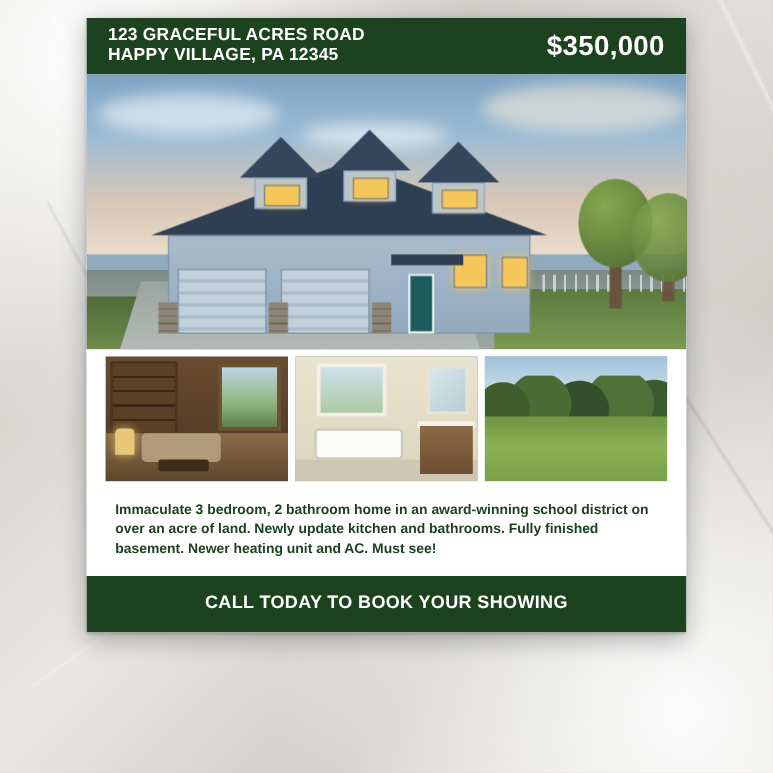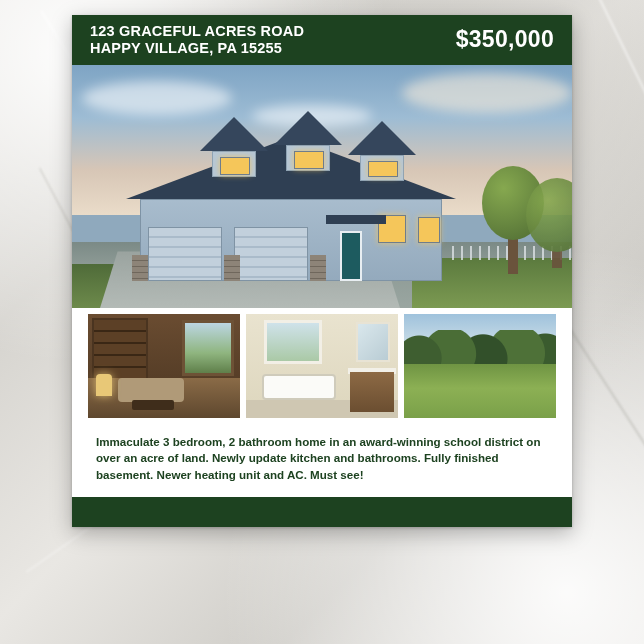--- a/index.html
+++ b/index.html
@@ -291,21 +291,21 @@
   <div class="vein v3"></div>
   <div class="vein v4"></div>
   <div class="vein v5"></div>
 </div>
 
 <div class="sheet">
 
   <div class="header">
     <div class="addr">
       <div>123 GRACEFUL ACRES ROAD</div>
-      <div>HAPPY VILLAGE, PA 15255</div>
+      <div>HAPPY VILLAGE, PA 12345</div>
     </div>
     <div class="price">$350,000</div>
   </div>
 
   <div class="hero">
     <div class="sky"></div>
     <div class="cloud c1"></div>
     <div class="cloud c2"></div>
     <div class="cloud c3"></div>
     <div class="ground"></div>
@@ -361,15 +361,16 @@
     <div class="thumb">
       <div class="yd-sky"></div>
       <div class="yd-trees"></div>
       <div class="yd-grass"></div>
     </div>
   </div>
 
   <div class="desc">Immaculate 3 bedroom, 2 bathroom home in an award-winning school district on over an acre of land. Newly update kitchen and bathrooms. Fully finished basement. Newer heating unit and AC. Must see!</div>
 
   <div class="footer">
+    <div class="cta">CALL TODAY TO BOOK YOUR SHOWING</div>
   </div>
 
 </div>
 
 </body></html>

